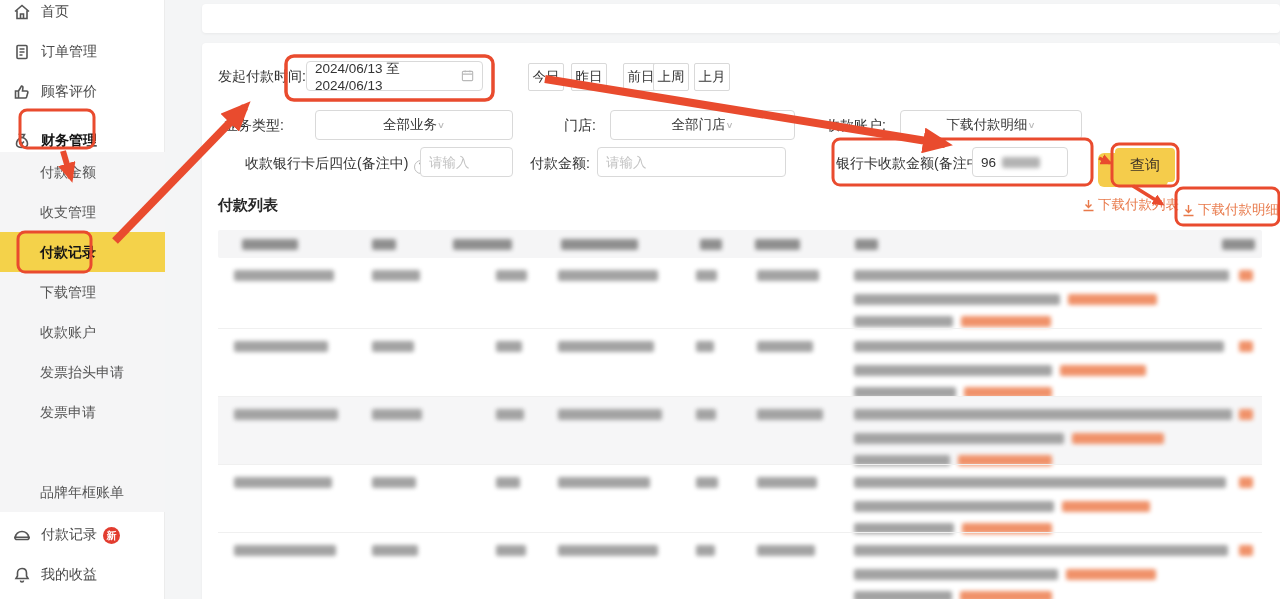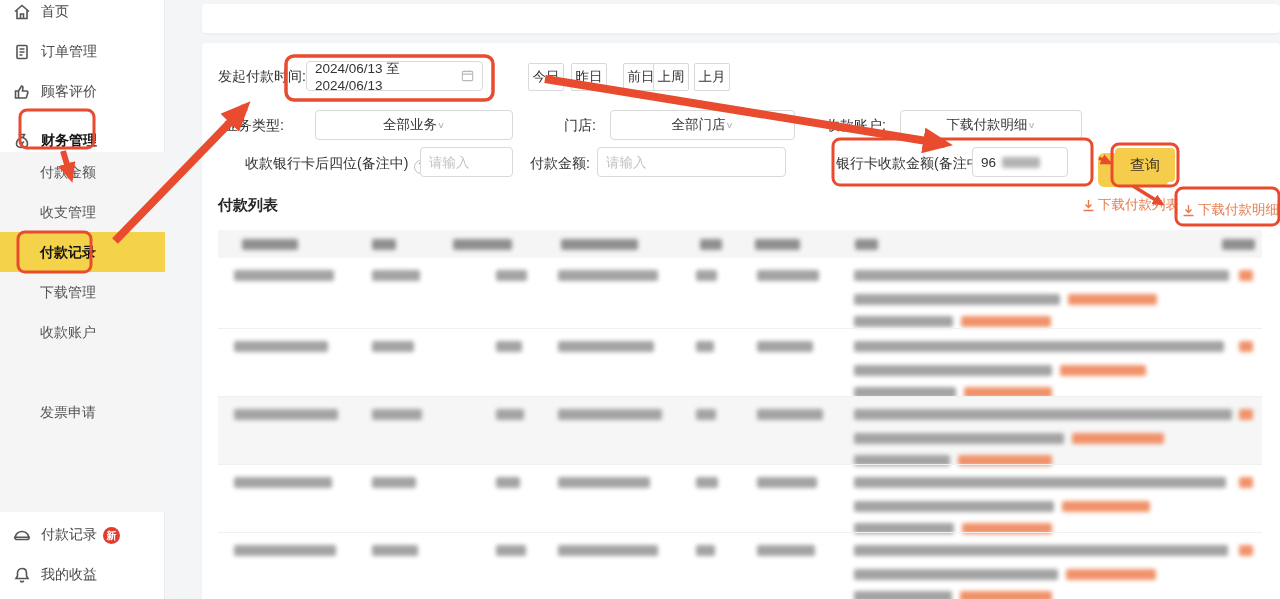--- a/index.html
+++ b/index.html
@@ -91,21 +91,23 @@
       </span>
       <span>财务管理</span>
     </div>
 
     <div class="submenu">
       <div class="sub-item" style="top:0"><span>付款金额</span></div>
       <div class="sub-item" style="top:40px"><span>收支管理</span></div>
       <div class="sub-item selected" style="top:80px"><span>付款记录</span></div>
       <div class="sub-item" style="top:120px"><span>下载管理</span></div>
       <div class="sub-item" style="top:160px"><span>收款账户</span></div>
+      <div class="sub-item" style="top:200px"><span>发票抬头申请</span></div>
       <div class="sub-item" style="top:240px"><span>发票申请</span></div>
+      <div class="sub-item" style="top:320px"><span>品牌年框账单</span></div>
     </div>
 
     <div class="side-item" style="top:515px">
       <span class="ic">
         <svg viewBox="0 0 18 18" fill="none" stroke="currentColor" stroke-width="1.6">
             <path d="M2.5 11c0-3 3-5.5 6.5-5.5s6.5 2.5 6.5 5.5"></path>
             <path d="M1.8 11.2h14.4c0 1.4-1 2.3-2.4 2.3H4.2c-1.4 0-2.4-.9-2.4-2.3z"></path>
           </svg>
       </span>
       <span>付款记录</span>

